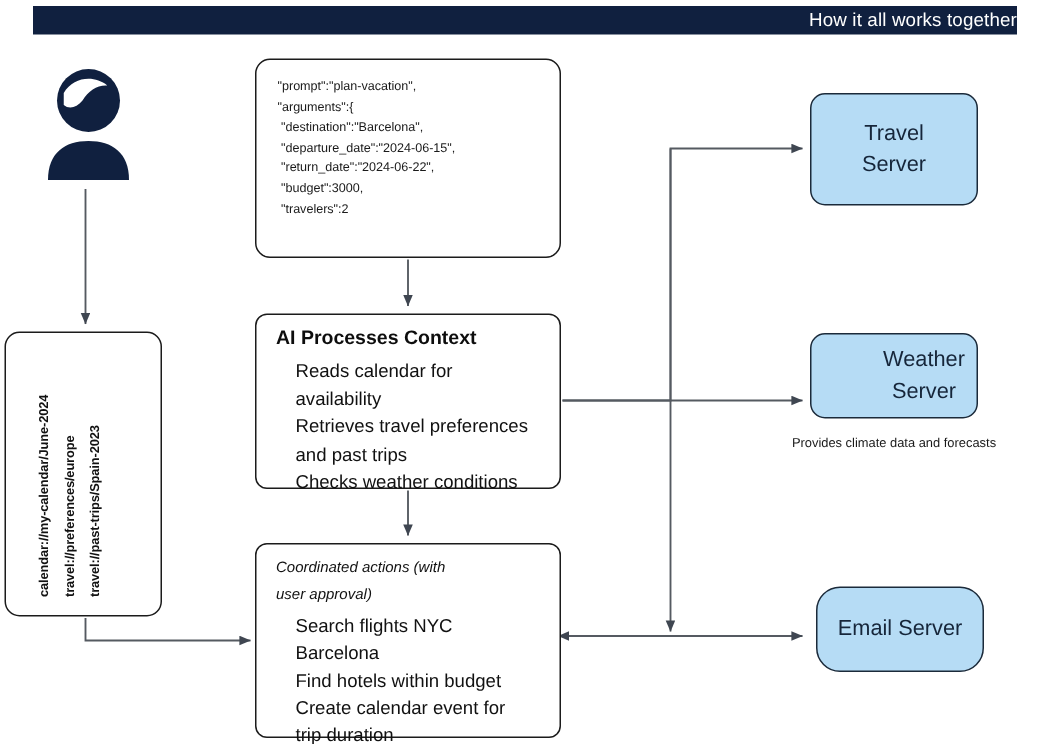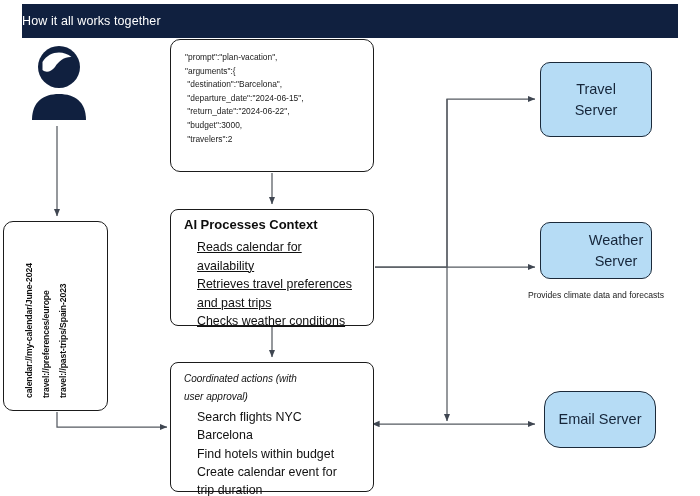--- a/index.html
+++ b/index.html
@@ -26,25 +26,25 @@
     height: 496px;
     pointer-events: none;
   }
 
   
   .title-bar {
     position: absolute;
     left: 22px;
     top: 4px;
     width: 656px;
-    height: 34px;
+    height: 19px;
     background: #10203f;
     display: flex;
     align-items: center;
-    justify-content: flex-start;
+    justify-content: flex-end;
   }
   .title-bar .title-text {
     color: #ffffff;
     font-size: 12.5px;
     letter-spacing: 0.1px;
     line-height: 1;
   }
 
   
   .node {
@@ -258,21 +258,21 @@
   <div class="node res-box">
     <div class="res-inner">
       <div class="vlabel l1">calendar://my-calendar/June-2024</div>
       <div class="vlabel l2">travel://preferences/europe</div>
       <div class="vlabel l3">travel://past-trips/Spain-2023</div>
     </div>
   </div>
 
   <div class="node ai-box">
     <div class="hd" style="white-space: pre-wrap;">AI Processes Context</div>
-    <div class="lines" style="white-space: pre-wrap; text-decoration: underline;">Reads calendar for
+    <div class="lines" style="white-space: pre-wrap;">Reads calendar for
 availability
 Retrieves travel preferences
 and past trips
 Checks weather conditions</div>
   </div>
 
   <div class="node act-box">
     <div class="hd" style="white-space: pre-wrap;">Coordinated actions (with
 user approval)</div>
     <div class="lines" style="white-space: pre-wrap;">Search flights NYC

